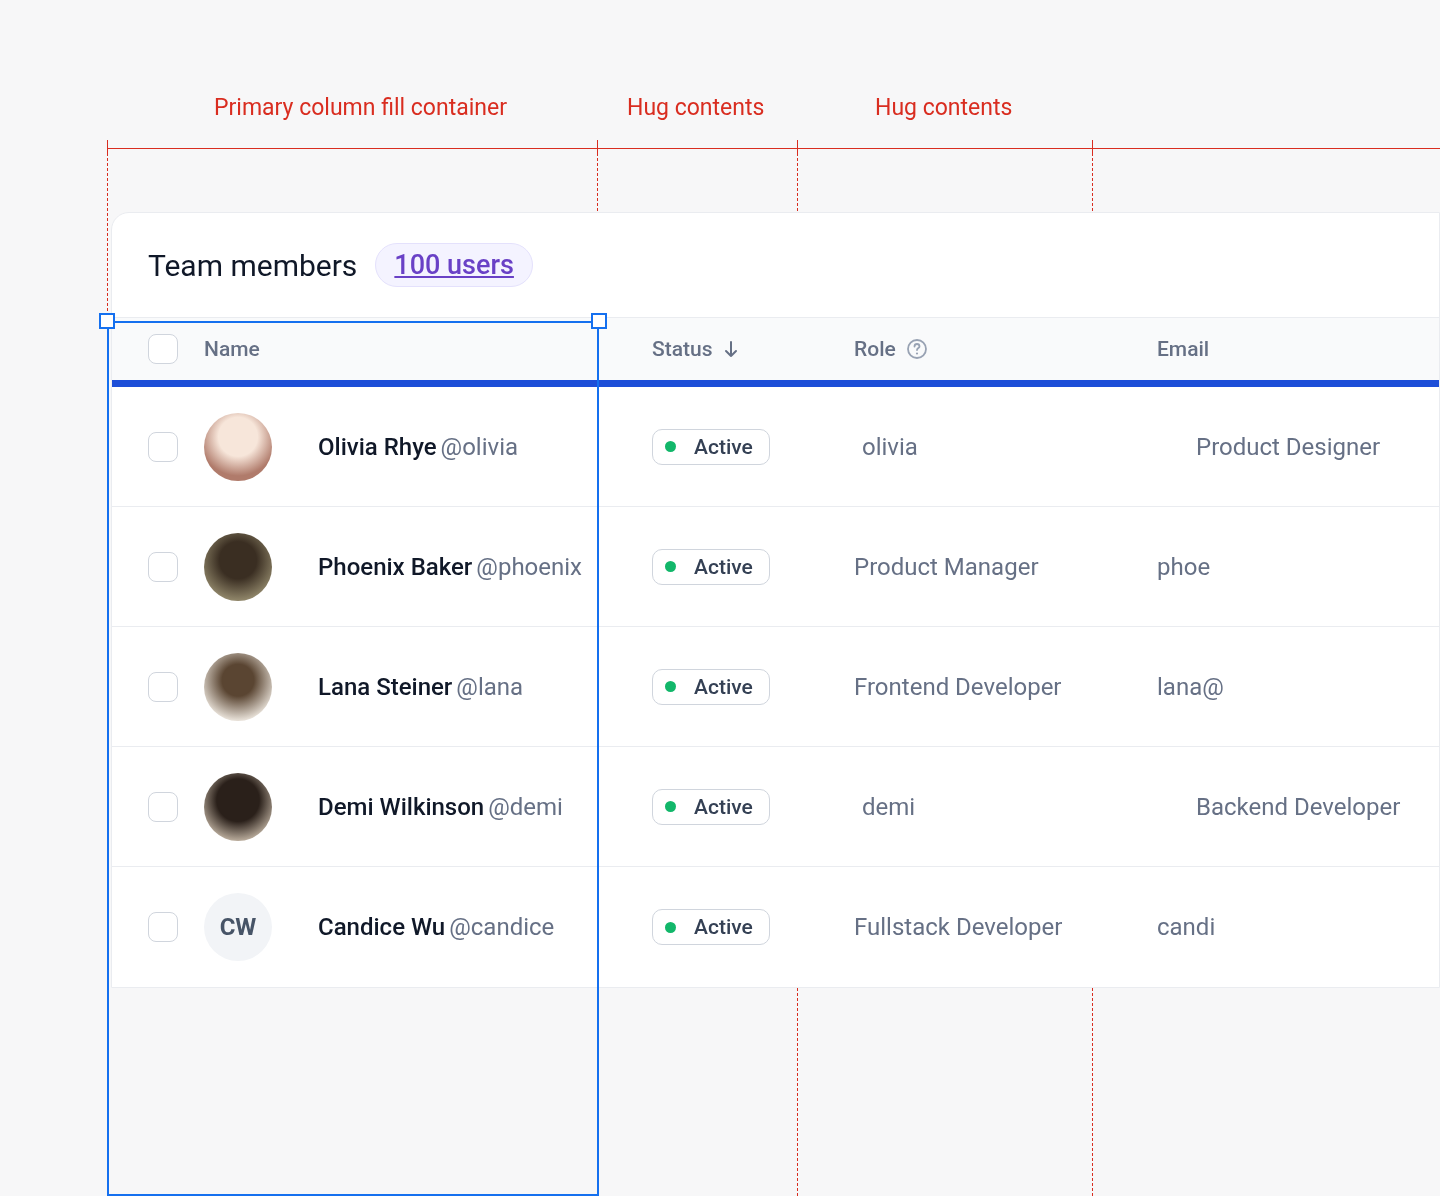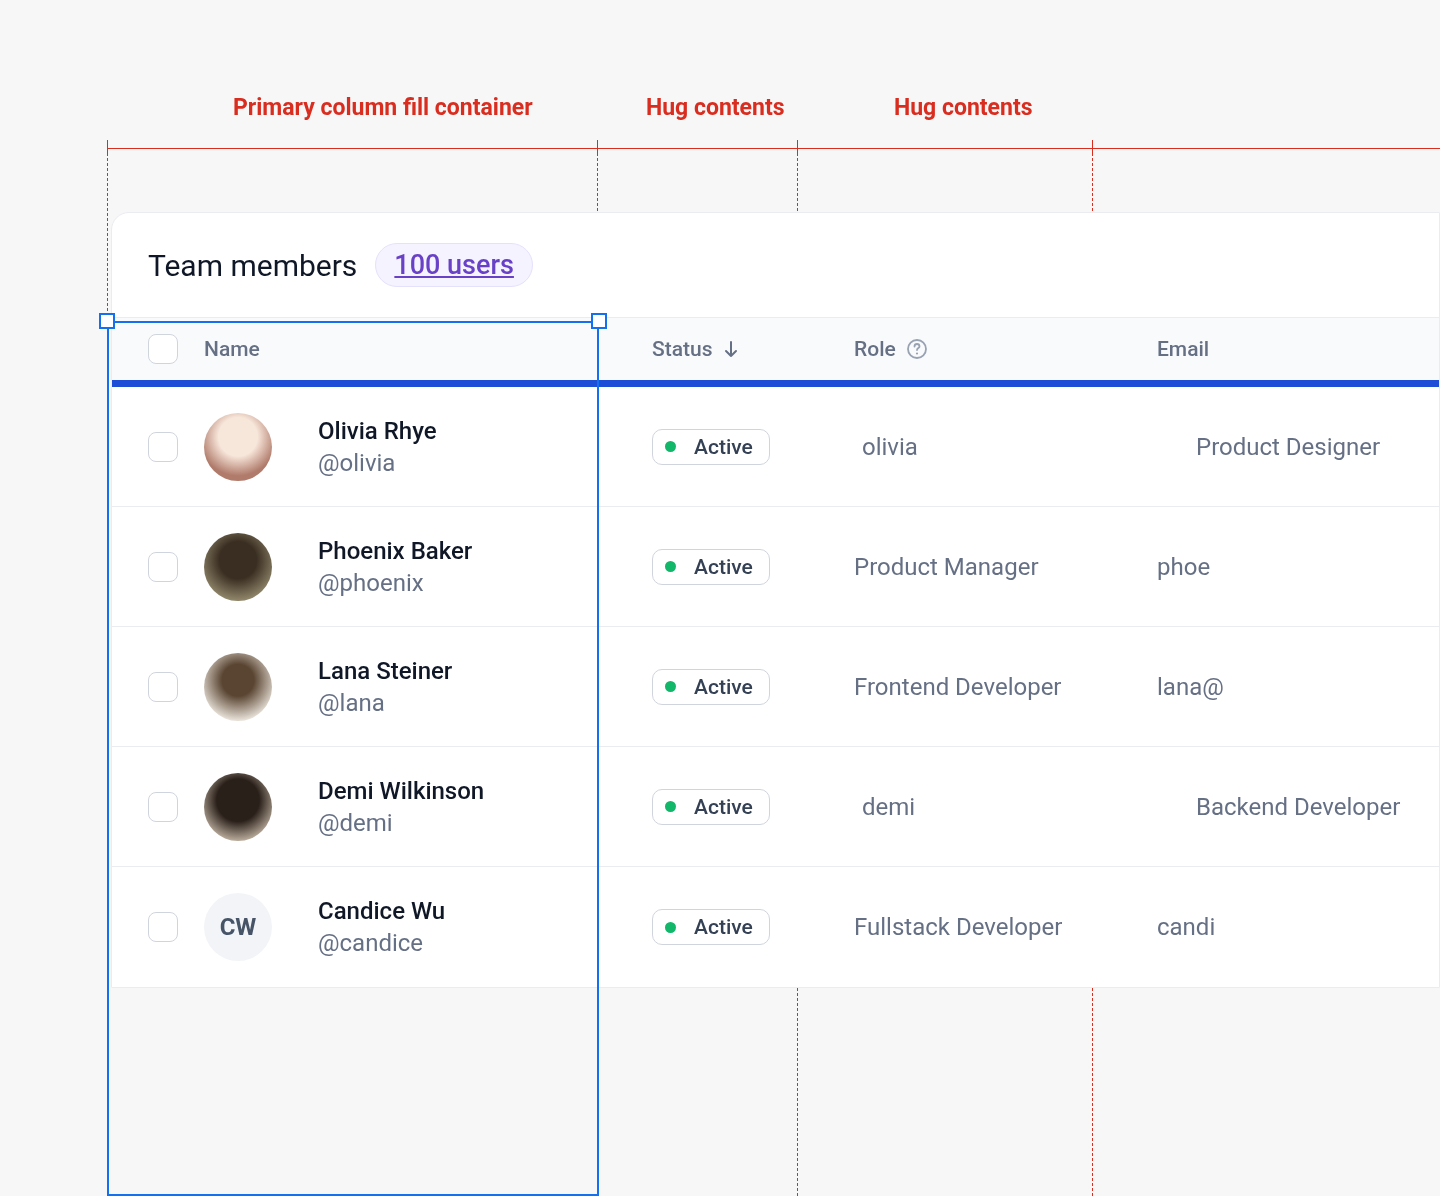--- a/index.html
+++ b/index.html
@@ -17,22 +17,21 @@
     position: absolute;
     top: 94px;
     left: 0;
     right: 0;
     height: 30px;
   }
   .annotation-label {
     position: absolute;
     color: #d92d20;
     font-size: 23px;
-    font-weight: 700;
-    margin-left: 19px;
+    font-weight: 400;
   }
   .ann1 { left: 214px; }
   .ann2 { left: 627px; }
   .ann3 { left: 875px; }
 
   
   .bracket-line {
     position: absolute;
     top: 140px;
     left: 107px;
@@ -159,21 +158,21 @@
     flex: none;
     display: flex;
     align-items: center;
     justify-content: center;
     font-size: 24px;
     font-weight: 700;
     color: #475467;
   }
   .avatar-initials { background: #f2f4f7; }
 
-  .name-block { display: flex; flex-direction: column; gap: 4px; margin-left: 20px; }
+  .name-block { display: flex; flex-direction: row; gap: 4px; margin-left: 20px; }
   .name-primary { font-size: 24px; font-weight: 500; color: #101828; }
   .name-secondary { font-size: 24px; color: #667085; }
 
   .status-pill {
     display: inline-flex;
     align-items: center;
     gap: 18px;
     padding: 5px 16px 5px 12px;
     border: 1.5px solid #d0d5dd;
     border-radius: 10px;

